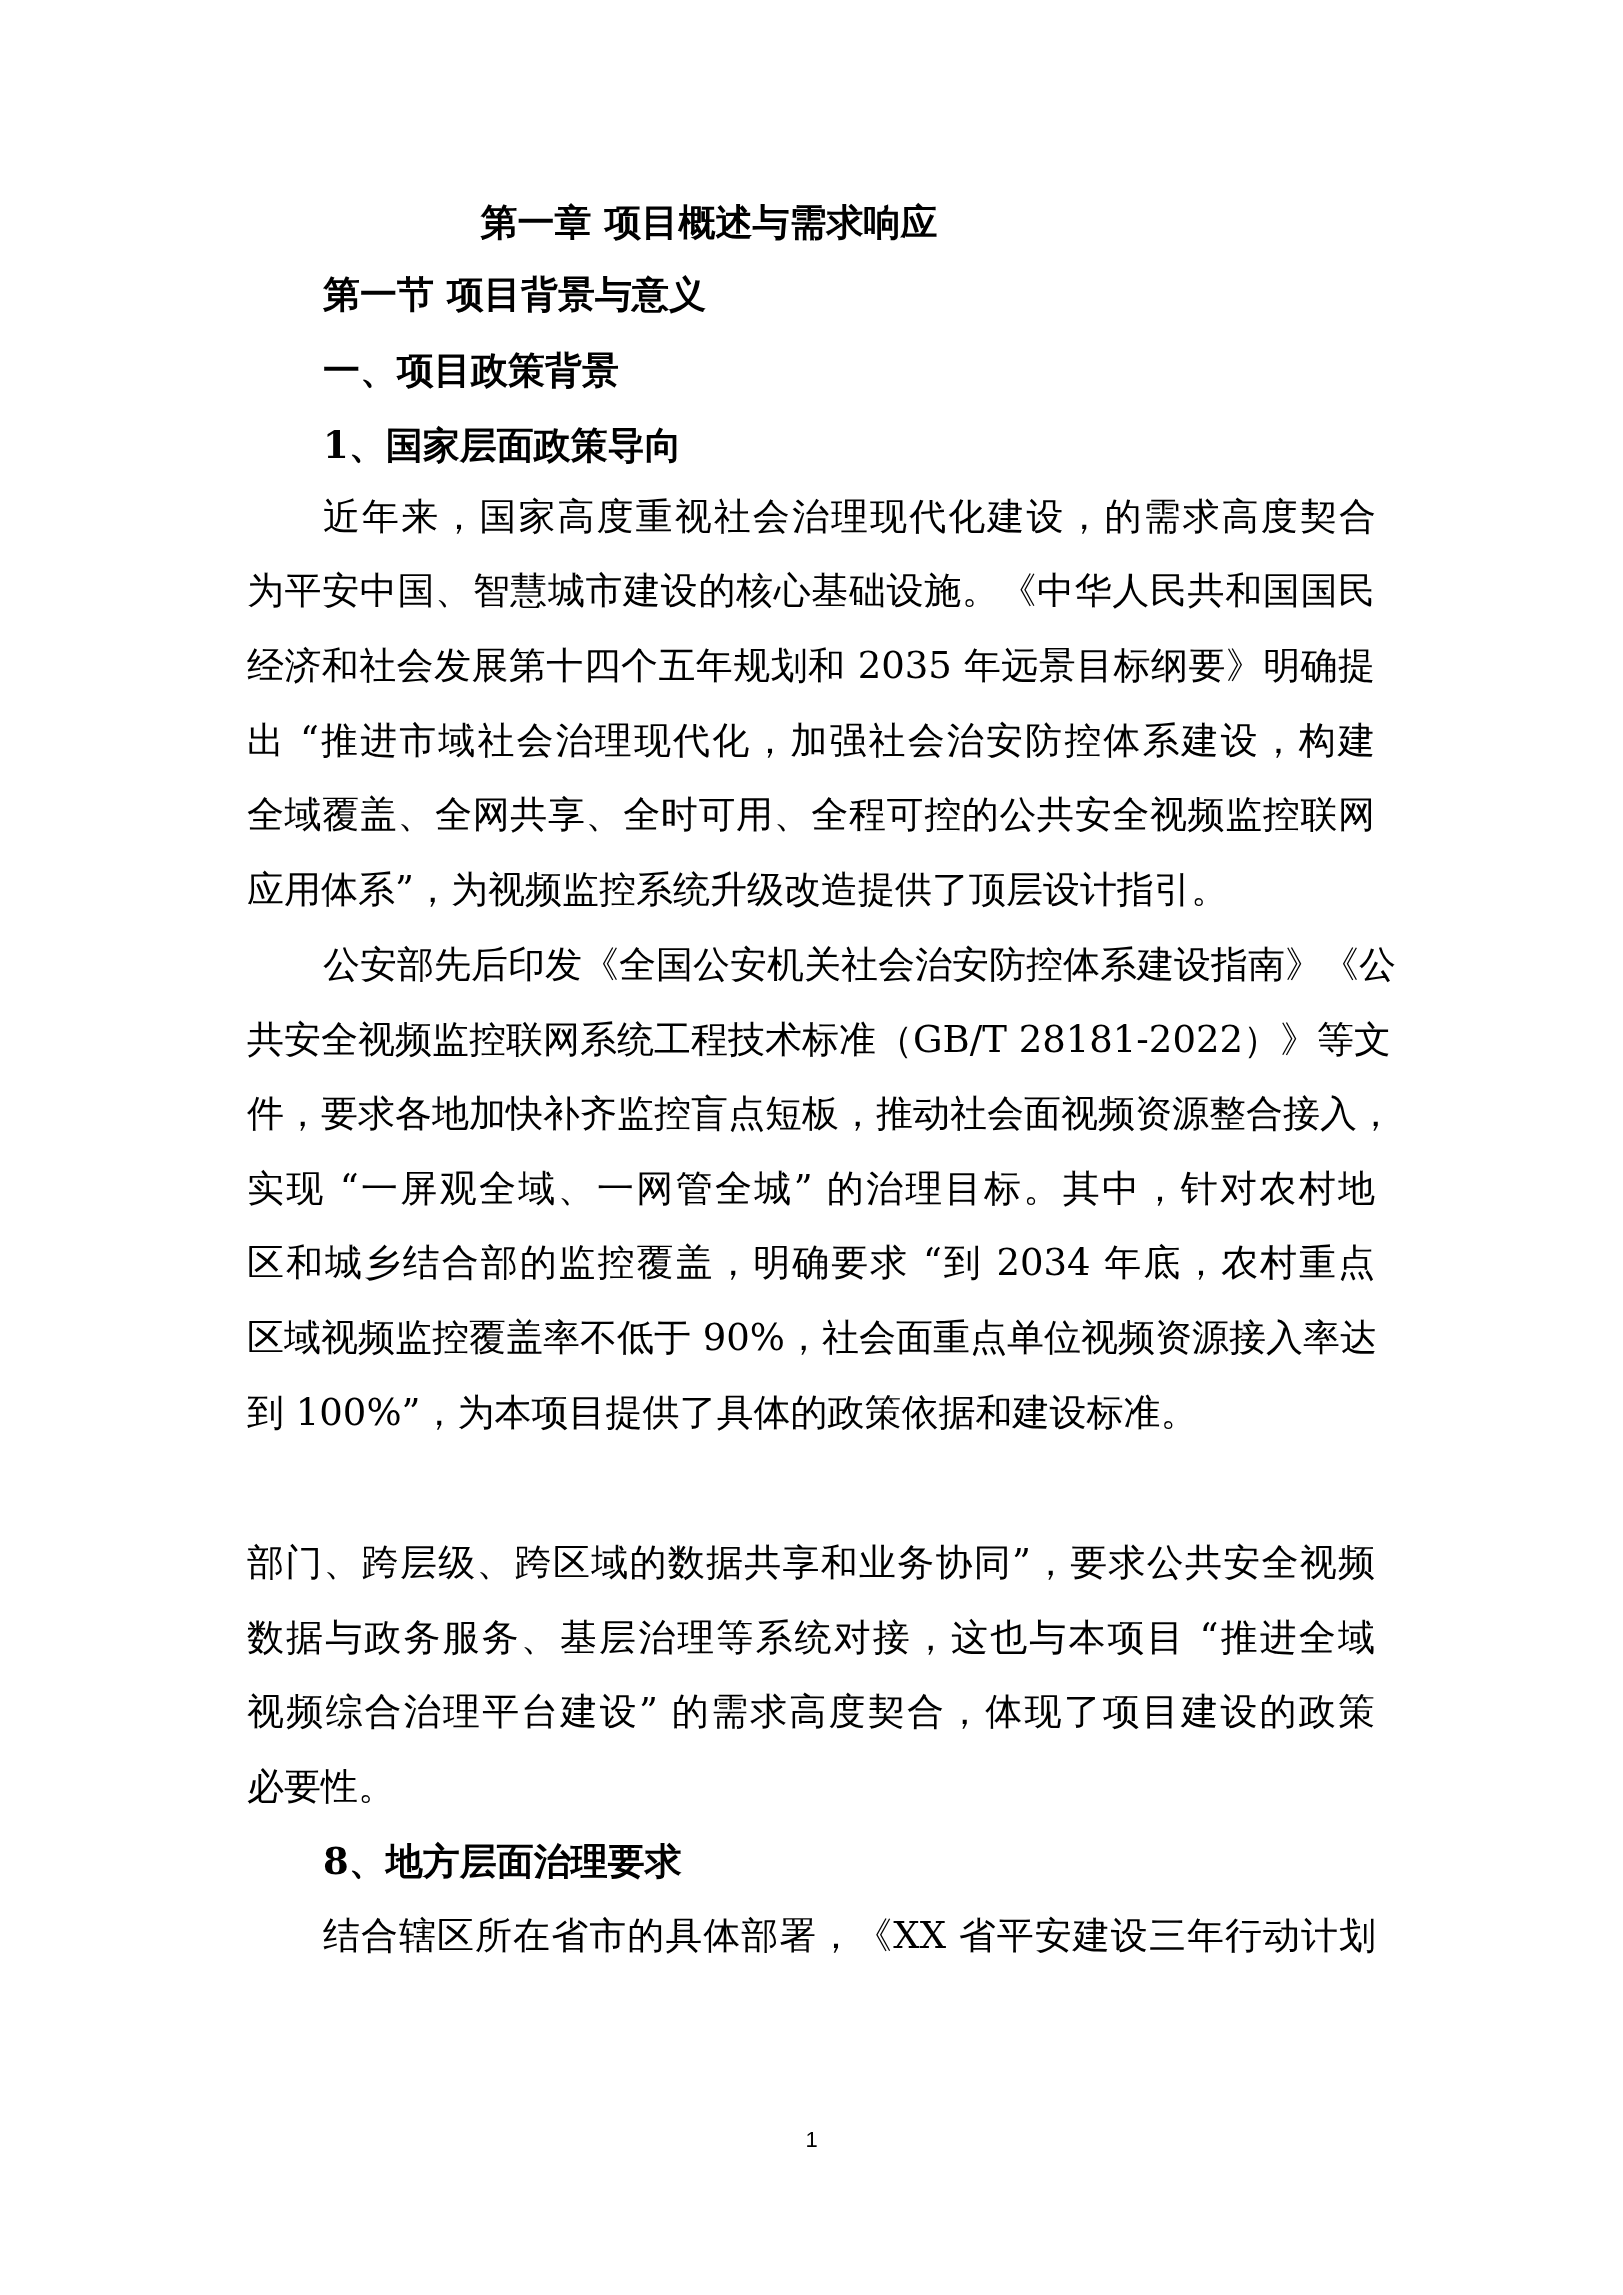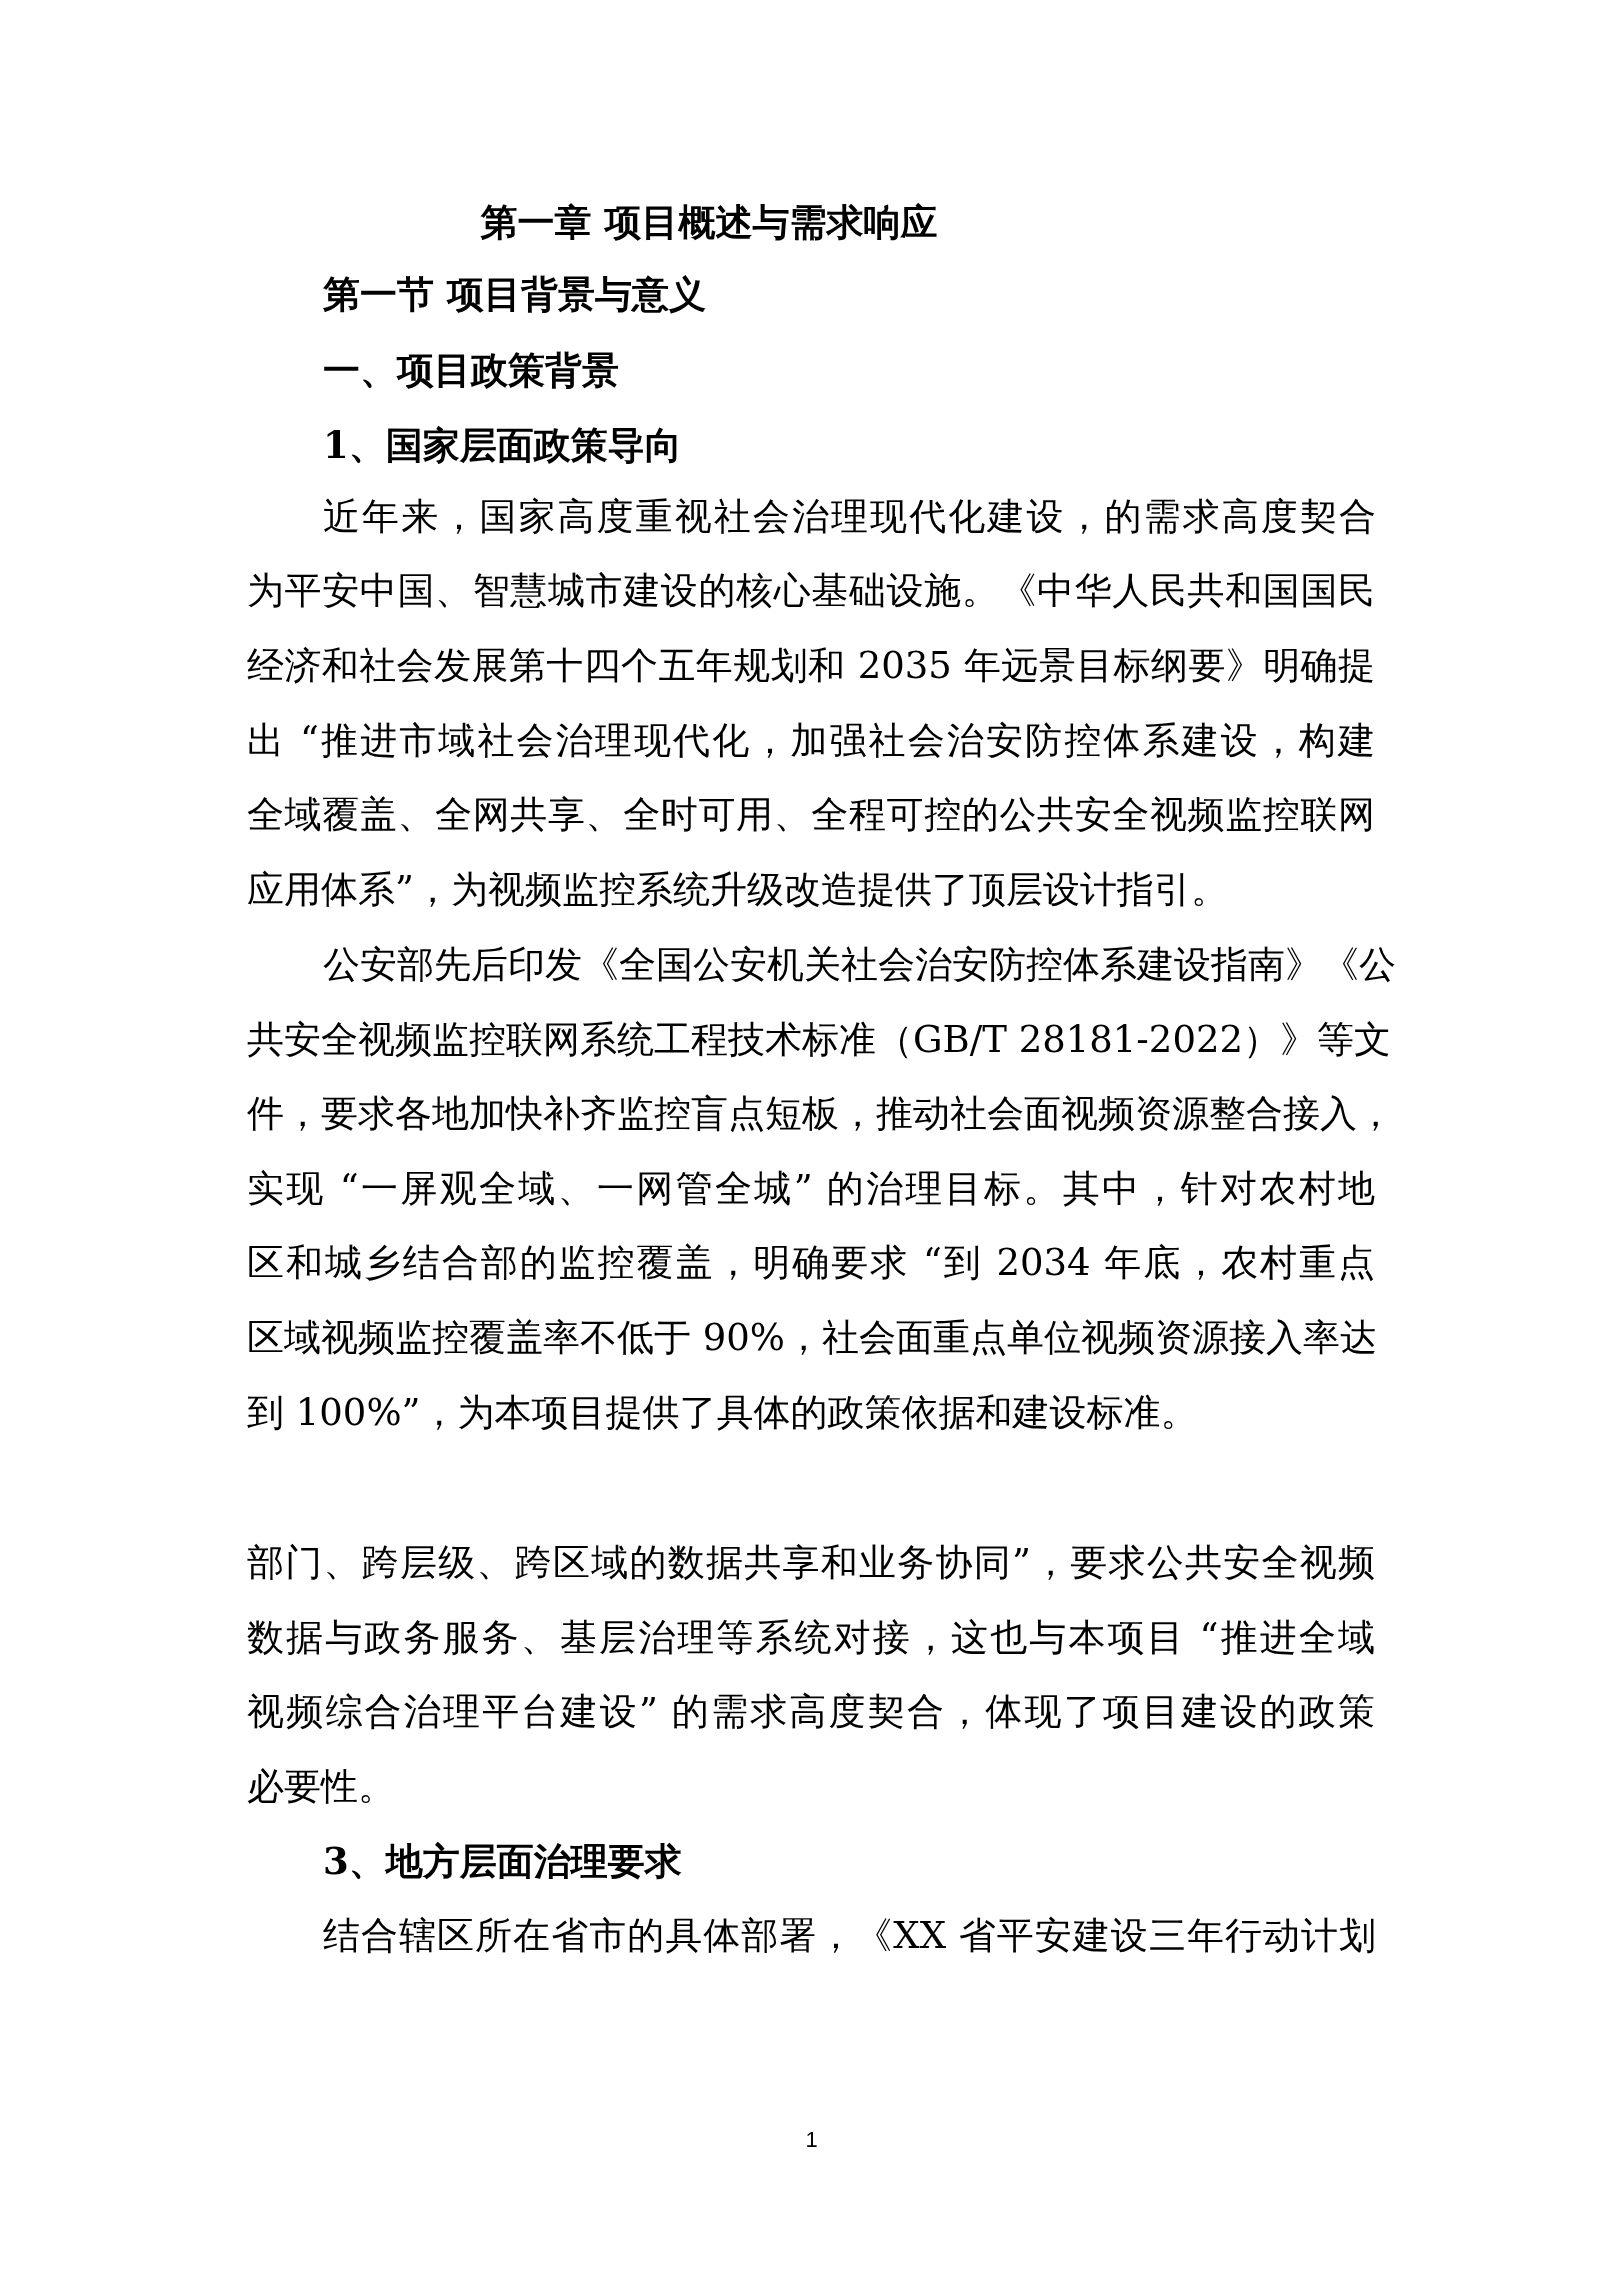--- a/index.html
+++ b/index.html
@@ -51,19 +51,19 @@
   <div class="ln" style="top:1163px">实现 “一屏观全域、一网管全城” 的治理目标。其中，针对农村地</div>
   <div class="ln" style="top:1237px">区和城乡结合部的监控覆盖，明确要求 “到 2034 年底，农村重点</div>
   <div class="ln" style="top:1312px">区域视频监控覆盖率不低于 90%，社会面重点单位视频资源接入率达</div>
   <div class="ln last" style="top:1387px">到 100%”，为本项目提供了具体的政策依据和建设标准。</div>
 
   <div class="ln" style="top:1537px">部门、跨层级、跨区域的数据共享和业务协同”，要求公共安全视频</div>
   <div class="ln" style="top:1612px">数据与政务服务、基层治理等系统对接，这也与本项目 “推进全域</div>
   <div class="ln" style="top:1686px">视频综合治理平台建设” 的需求高度契合，体现了项目建设的政策</div>
   <div class="ln last" style="top:1761px">必要性。</div>
 
-  <div class="ln h indent" style="top:1835px">3、地方层面治理要求</div>
+  <div class="ln h indent" style="top:1835px">8、地方层面治理要求</div>
 
   <div class="ln indent" style="top:1910px">结合辖区所在省市的具体部署，《XX 省平安建设三年行动计划</div>
 
   <div class="pnum">1</div>
 </div>
 
 
 </body></html>

